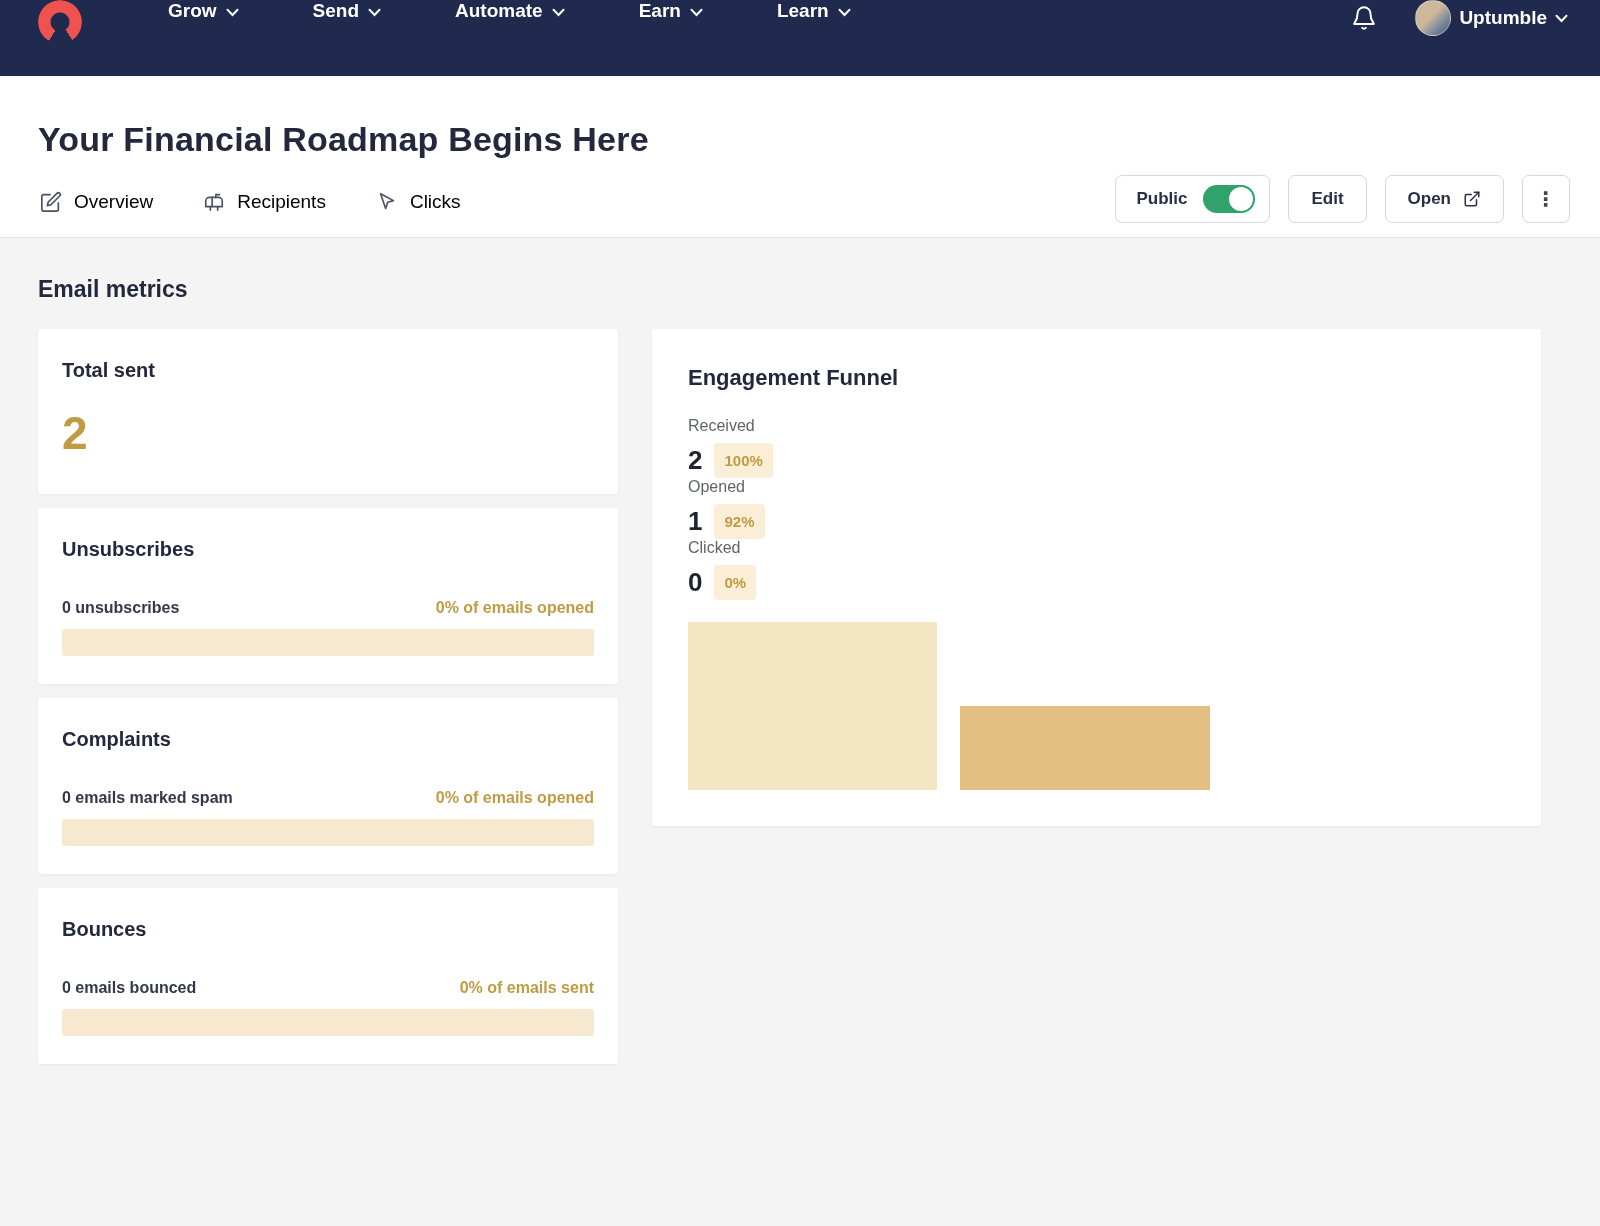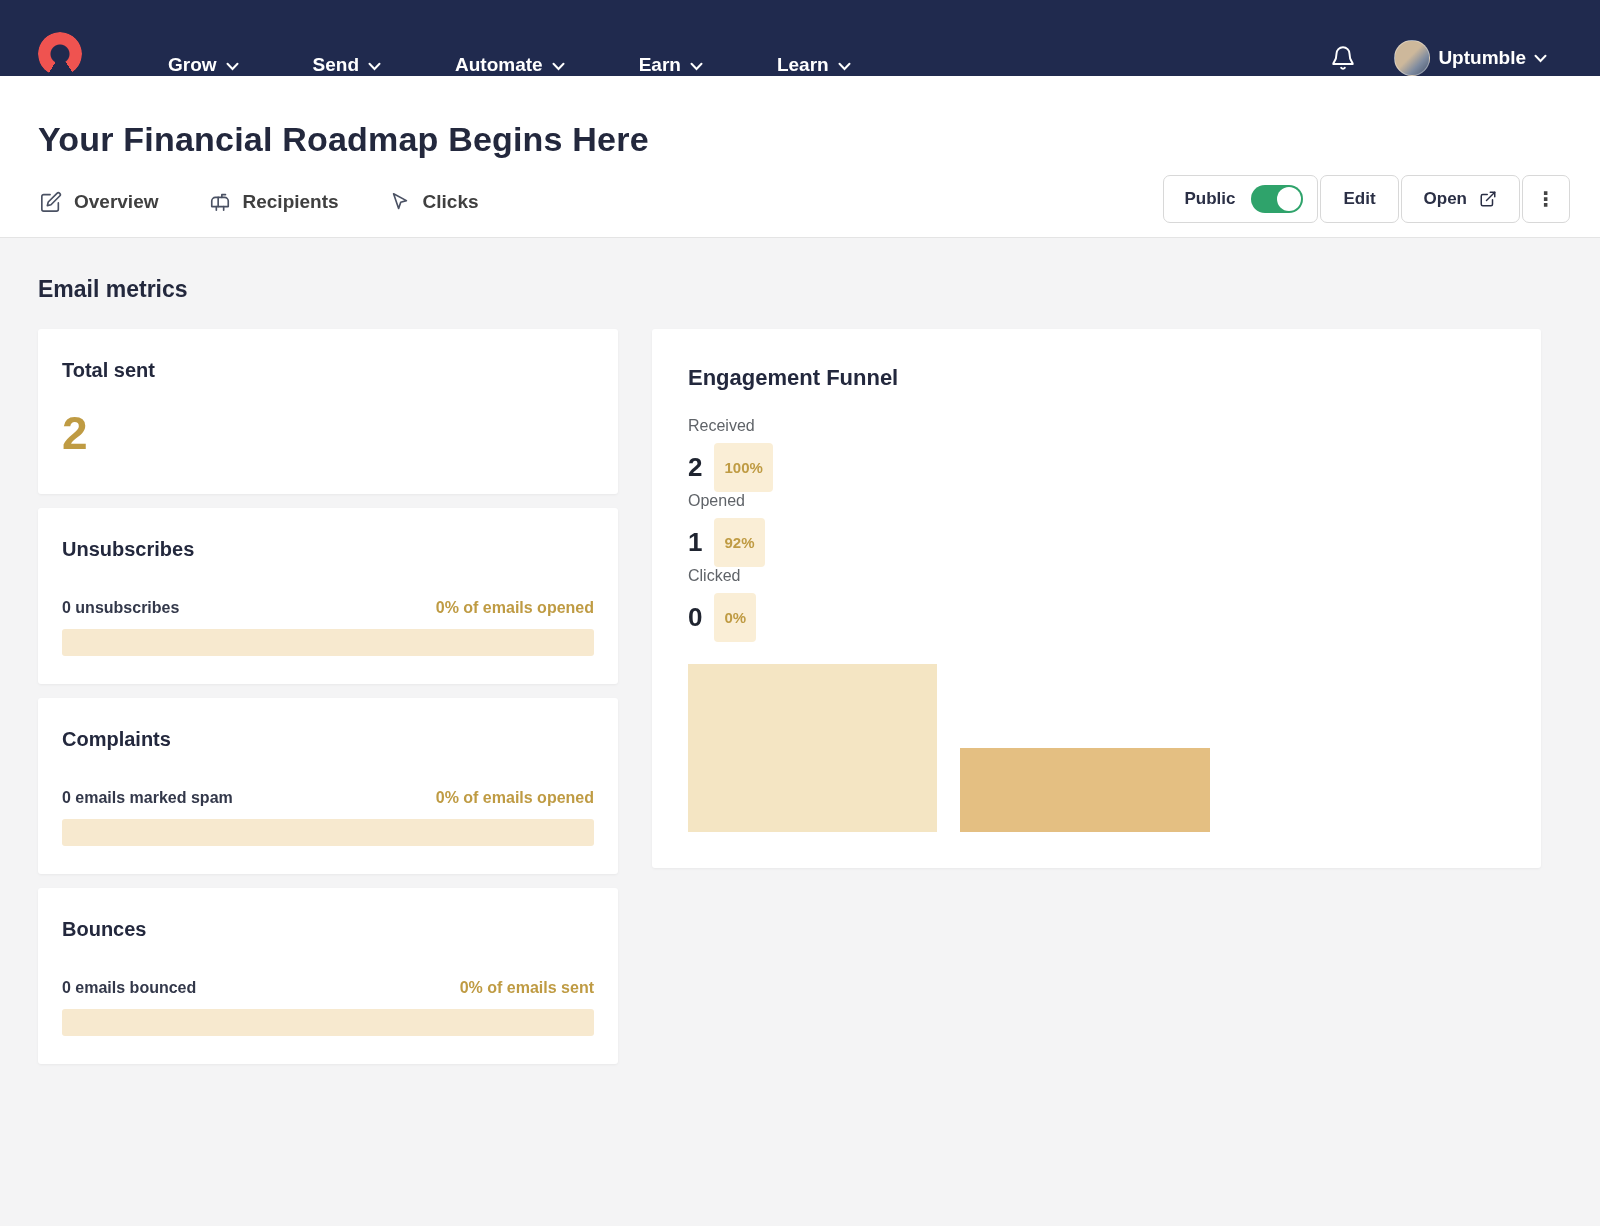--- a/index.html
+++ b/index.html
@@ -5,43 +5,43 @@
   :root{
     --navbar-bg:#202a4e; --brand-coral:#ef5350; --active-tab:#e75c55;
     --gold-text:#bf9b43; --badge-bg:#faeed6; --track-bg:#f7e9cf;
     --toggle-green:#2fa36b; --page-bg:#f4f4f5;
   }
   *{box-sizing:border-box;margin:0;padding:0;}
   html,body{width:1600px;height:1226px;overflow:hidden;}
   body{font-family:"Liberation Sans","DejaVu Sans",sans-serif;background:#fff;color:#23283d;}
 
   
-  .navbar{height:76px;background:var(--navbar-bg);display:flex;align-items:flex-end;padding:0 53px 0 38px;}
+  .navbar{height:76px;background:var(--navbar-bg);display:flex;align-items:flex-start;padding:0 32px 0 38px;}
   .logo{width:44px;height:44px;border-radius:50%;flex:0 0 auto;
         background:conic-gradient(from 210deg,var(--brand-coral) 0 82%,transparent 82% 100%);
         -webkit-mask:radial-gradient(circle,transparent 0 9px,#000 10px);
         mask:radial-gradient(circle,transparent 0 9px,#000 10px);}
   .nav-items{display:flex;gap:74px;margin-left:86px;}
   .nav-item{display:flex;align-items:center;gap:9px;color:#fff;font-size:19px;font-weight:700;cursor:pointer;}
   .nav-item svg{margin-top:2px;}
   .nav-right{margin-left:auto;display:flex;align-items:center;gap:38px;}
   .account{display:flex;align-items:center;gap:8px;color:#fff;font-size:19px;font-weight:700;cursor:pointer;}
   .avatar{width:36px;height:36px;border-radius:50%;background:linear-gradient(135deg,#cdb89b 0 45%,#7e8ba0 70%,#45536b);border:1px solid rgba(255,255,255,.35);}
   .bell{display:flex;cursor:pointer;}
 
   
   .page-title{font-size:34px;font-weight:700;color:#23283d;margin:44px 0 0 38px;letter-spacing:.2px;}
   .tabbar{display:flex;align-items:flex-end;justify-content:space-between;border-bottom:1px solid #e4e4e4;padding:0 30px 0 38px;margin-top:10px;}
   .tabs{display:flex;gap:46px;}
   .tab{display:flex;align-items:center;gap:12px;padding:22px 2px;border-bottom:3px solid transparent;margin-bottom:-1px;
-       font-size:19px;font-weight:700;color:#404040;cursor:pointer;}
+       font-size:19px;font-weight:400;color:#000000;cursor:pointer;}
   .tab .ticon{display:flex;color:#4a5163;}
   .tab.active{color:var(--active-tab);font-weight:700;border-bottom-color:var(--active-tab);}
   .tab.active .ticon{color:var(--active-tab);}
-  .actions{display:flex;align-items:flex-start;gap:2px;padding-bottom:14px;}
+  .actions{display:flex;align-items:flex-start;gap:18px;padding-bottom:14px;}
   .btn{display:flex;align-items:center;gap:12px;background:#fff;border:1px solid #d8d8d8;border-radius:7px;
        height:48px;padding:4px 22px;font-size:17px;font-weight:600;color:#2a2f45;cursor:pointer;}
   .btn .oicon{display:flex;color:#2a2f45;}
   .toggle{width:52px;height:28px;border-radius:14px;background:#cfcfcf;position:relative;cursor:pointer;flex:0 0 auto;}
   .toggle .knob{position:absolute;top:2px;left:2px;width:24px;height:24px;border-radius:50%;background:#fff;transition:left .1s;}
   .toggle.on{background:var(--toggle-green);}
   .toggle.on .knob{left:26px;}
   .kebab{width:48px;padding:0;justify-content:center;font-size:20px;letter-spacing:1px;color:#444;}
 
   
@@ -60,21 +60,21 @@
 
   
   .funnel{flex:1;padding:36px;}
   .funnel-title{font-size:22px;font-weight:700;color:#23283d;}
   .funnel-cols{display:flex;margin-top:26px;flex-direction:column;}
   .fcol{flex:1;}
   .flabel{font-size:16px;color:#5f6368;}
   .fvalrow{display:flex;align-items:center;gap:12px;margin-top:8px;}
   .fval{font-size:26px;font-weight:600;color:#1f2430;}
   .fbadge{background:var(--badge-bg);color:var(--gold-text);font-size:15px;font-weight:700;
-          padding:16px 10px;border-radius:4px;}
+          padding:9px 10px;border-radius:4px;}
   .funnel-bars{display:flex;align-items:flex-end;height:168px;margin-top:22px;}
   .fbarcell{flex:1;display:flex;align-items:flex-end;}
   .fbar{width:calc(100% - 23px);}
 </style>
 </head>
 <body>
 
 <div class="navbar">
   <span class="logo"></span>
   <div class="nav-items">

